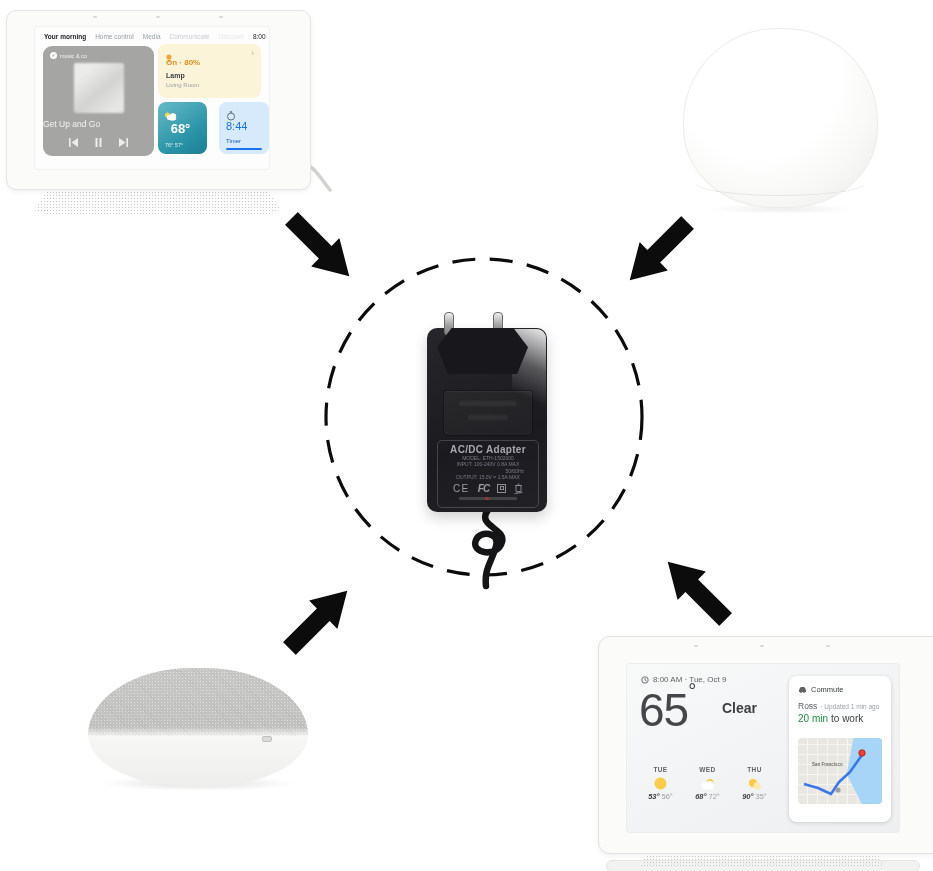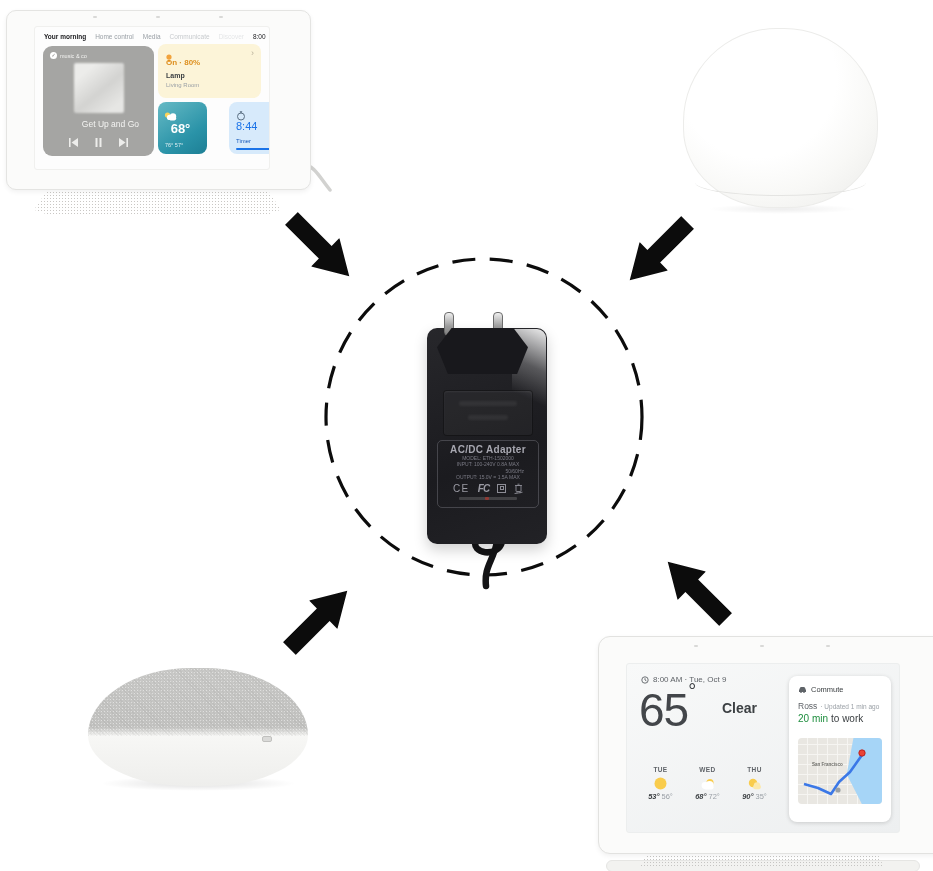--- a/index.html
+++ b/index.html
@@ -20,34 +20,34 @@
   .hub2-nav .fade1{opacity:.55;}
   .hub2-nav .fade2{opacity:.25;}
   .hub2-nav .nav-time{margin-left:auto;color:#202124;}
   .media-card{position:absolute;left:8px;top:19px;width:111px;height:110px;background:#a5a5a3;border-radius:9px;}
   .media-badge{position:absolute;left:7px;top:6px;display:flex;align-items:center;gap:3px;
                color:#f3f3f1;font-size:5.5px;}
   .badge-dot{width:7px;height:7px;border-radius:50%;background:#fff;color:#7a7a78;font-size:5px;
              display:flex;align-items:center;justify-content:center;line-height:1;}
   .album-art{position:absolute;left:31px;top:17px;width:50px;height:50px;border-radius:2px;
              background:linear-gradient(140deg,#ececea 20%,#d3d3d1 55%,#e6e6e4 85%);filter:blur(1.2px);}
-  .media-title{position:absolute;left:0;right:15px;bottom:27px;text-align:right;font-size:8.5px;color:#f4f4f2;margin-left:6px;}
+  .media-title{position:absolute;left:0;right:15px;bottom:27px;text-align:left;font-size:8.5px;color:#f4f4f2;}
   .media-controls{position:absolute;left:0;right:0;bottom:9px;display:flex;justify-content:center;gap:17px;}
   .light-card{position:absolute;left:123px;top:17px;width:103px;height:54px;background:#fcf4d8;border-radius:8px;}
   .light-status{position:absolute;left:8px;top:14px;font-size:8px;font-weight:bold;color:#dd8f1f;}
   .light-name{position:absolute;left:8px;top:28px;font-size:7px;font-weight:bold;color:#3c4043;}
   .light-room{position:absolute;left:8px;top:38px;font-size:6px;color:#9aa0a6;}
   .light-chev{position:absolute;right:7px;top:4px;font-size:9px;color:#b9b19b;}
   .bulb-pos{position:absolute;left:8px;top:5px;}
   .weather2-card{position:absolute;left:123px;top:75px;width:49px;height:52px;border-radius:8px;
                  background:linear-gradient(145deg,#66bac5 0%,#2a93a8 65%,#1d7f95 100%);}
   .weather2-icon{position:absolute;left:5px;top:5px;}
   .weather2-temp{position:absolute;left:0;right:4px;top:19px;text-align:center;font-size:13px;font-weight:bold;color:#fff;}
   .weather2-range{position:absolute;left:7px;bottom:6px;font-size:5.5px;color:rgba(255,255,255,.85);}
-  .timer-card{position:absolute;left:194px;top:75px;width:50px;height:52px;background:#d7eafb;border-radius:8px;}
+  .timer-card{position:absolute;left:184px;top:75px;width:50px;height:52px;background:#d7eafb;border-radius:8px;}
   .timer-icon{position:absolute;left:7px;top:5px;}
   .timer-value{position:absolute;left:7px;top:18px;font-size:11px;color:#1a73e8;}
   .timer-label{position:absolute;left:7px;bottom:10px;font-size:6px;color:#185abc;}
   .timer-bar{position:absolute;left:7px;bottom:4px;width:36px;height:2.5px;background:#1a73e8;border-radius:2px;}
   .hub2-base{position:absolute;left:28px;top:178px;width:247px;height:28px;z-index:1;
              clip-path:polygon(6% 0,94% 0,100% 78%,93% 100%,7% 100%,0 78%);
              background:linear-gradient(#edebe8,#d9d7d4);
              background-image:radial-gradient(#c9c7c4 .5px,transparent .6px);background-size:3px 3px;}
   .hub2-cable{left:296px;top:148px;}
 
@@ -69,21 +69,21 @@
   .arrow-bl{left:277px;top:599px;transform:rotate(-45deg);}
   .arrow-br{left:654px;top:570px;transform:rotate(-135deg);}
 
   
   .adapter{left:424px;top:300px;width:130px;height:295px;}
   .prong{position:absolute;top:12px;width:8px;height:22px;border-radius:4px;
          background:linear-gradient(#efefef,#9c9c9c 60%,#7e7e7e);border:0.5px solid #6c6c6c;z-index:3;}
   .prong-l{left:20px;} .prong-r{left:69px;}
   .plug-head{position:absolute;left:13px;top:28px;width:91px;height:46px;background:#18181c;z-index:4;
              clip-path:polygon(16% 0,84% 0,100% 42%,88% 100%,12% 100%,0 42%);}
-  .adapter-body{position:absolute;left:3px;top:28px;width:120px;height:216px;border-radius:10px;
+  .adapter-body{position:absolute;left:3px;top:28px;width:120px;height:184px;border-radius:10px;
                 background:linear-gradient(160deg,#27272b,#1b1b1f 60%,#222226);
                 box-shadow:0 6px 14px rgba(0,0,0,.18);z-index:2;}
   .adapter-reflection{position:absolute;right:1px;top:1px;width:34px;height:82px;
                       border-radius:0 9px 0 14px;
                       background:linear-gradient(205deg,rgba(255,255,255,.92),rgba(255,255,255,.25) 45%,rgba(255,255,255,0) 80%);}
   .adapter-emboss{position:absolute;left:16px;top:62px;width:88px;height:44px;border-radius:4px;
                   background:rgba(255,255,255,.03);border:1px solid rgba(0,0,0,.4);
                   box-shadow:inset 0 1px 2px rgba(255,255,255,.07);}
   .emboss-bar{position:absolute;left:14px;height:5px;background:rgba(255,255,255,.06);filter:blur(1px);border-radius:2px;}
   .adapter-label{position:absolute;left:10px;top:112px;width:100px;height:66px;border-radius:5px;

